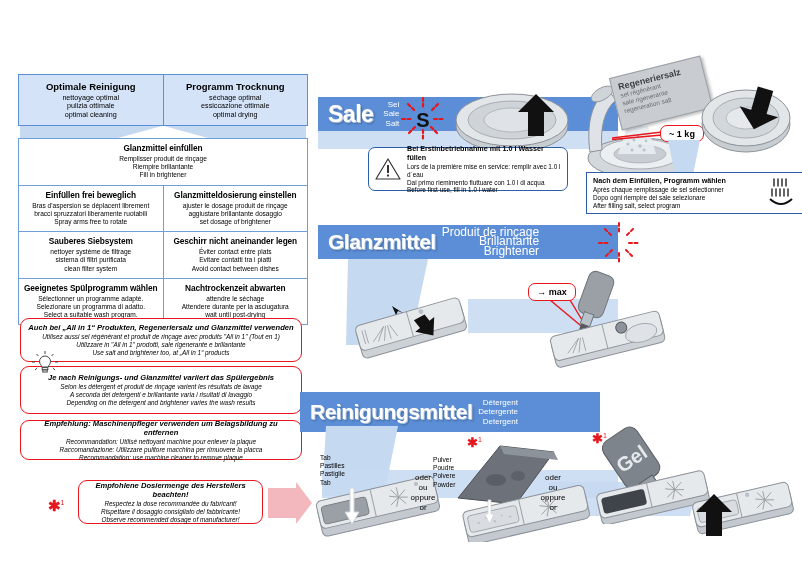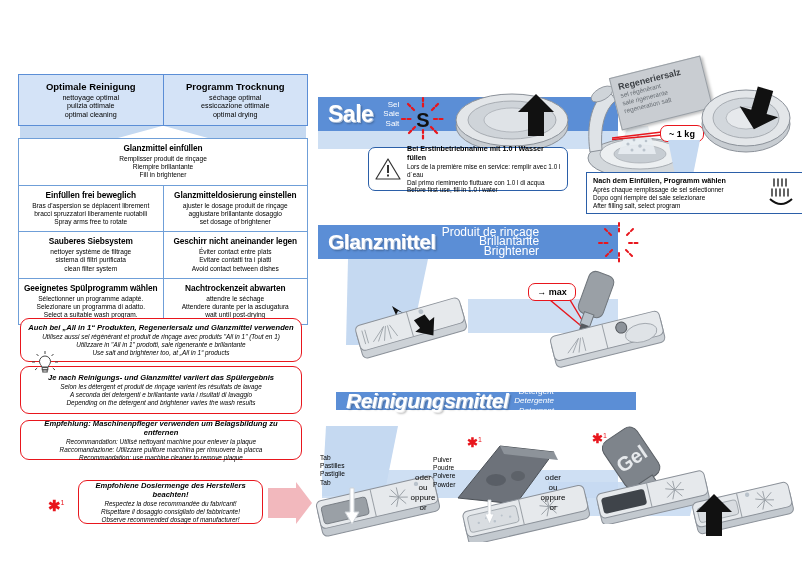--- a/index.html
+++ b/index.html
@@ -103,21 +103,21 @@
 
   
   #salzbar{left:318px;top:97px;width:300px;height:34px;}
   #salzbar .btitle{font-size:23px;margin-left:10px;}
   #salzbar .bsub{margin-left:10px;text-align:right;font-size:8px;line-height:9.5px;}
 
   #glanzbar{left:318px;top:225px;width:300px;height:34px;}
   #glanzbar .btitle{font-size:21px;margin-left:10px;}
   #glanzbar .bsub{margin-left:6px;text-align:right;font-size:12px;line-height:9.5px;}
 
-  #reinbar{left:336px;top:392px;width:300px;height:18px;font-style:italic;}
+  #reinbar{left:300px;top:392px;width:300px;height:40px;}
   #reinbar .btitle{font-size:21px;margin-left:10px;}
   #reinbar .bsub{margin-left:6px;text-align:right;font-size:8px;line-height:9.5px;}
 
   
   .infobox{
     position:absolute;border:1px solid #2b5fa8;border-radius:7px;background:#fff;
     box-sizing:border-box;display:flex;align-items:center;gap:6px;padding:4px 6px;
   }
   .infobox .ih{font-size:7.2px;font-weight:bold;margin-bottom:1px;}
   .infobox .il{font-size:6.4px;line-height:7.8px;}

